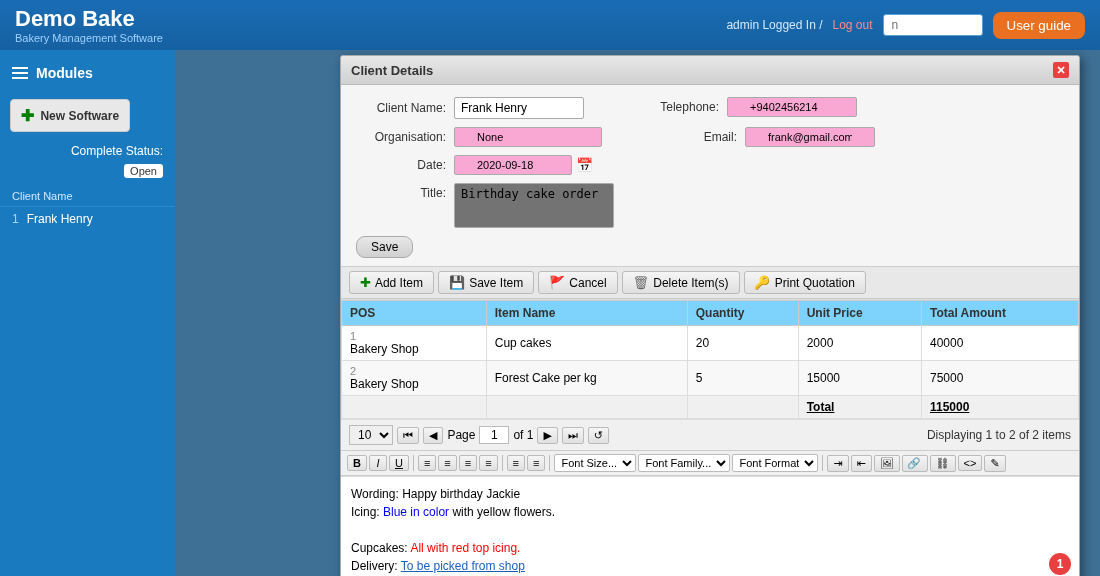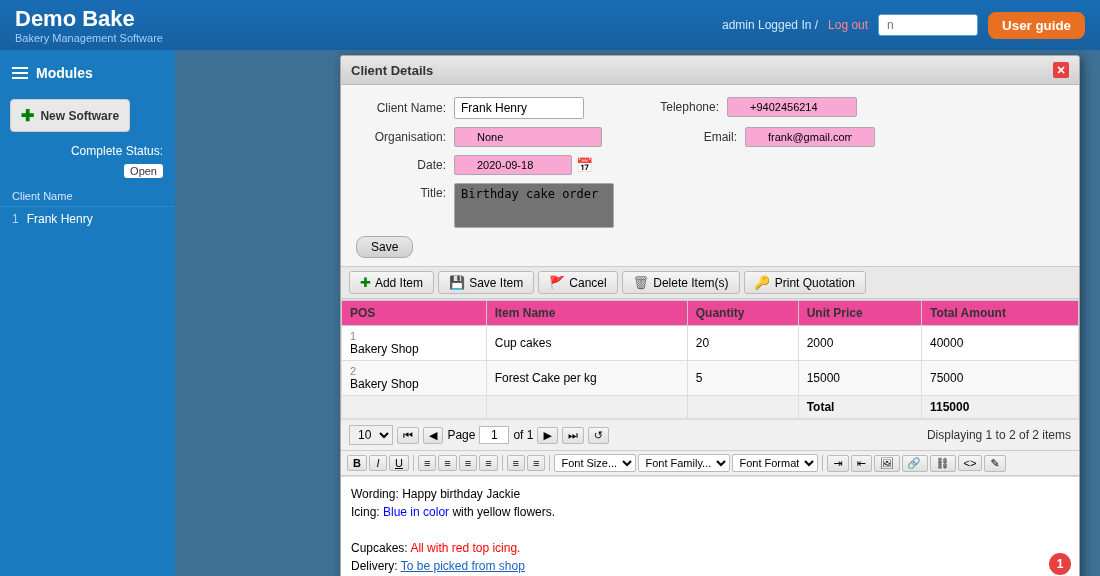--- a/index.html
+++ b/index.html
@@ -3,21 +3,21 @@
   <meta charset="utf-8">
   <style>
     * { box-sizing: border-box; margin: 0; padding: 0; }
     body { font-family: Arial, sans-serif; font-size: 13px; background: #1a7abf; overflow: hidden; width: 1100px; height: 576px; }
 
     
     .header { background: linear-gradient(180deg, #1a6db5 0%, #1560a0 100%); height: 50px; display: flex; align-items: center; padding: 0 15px; }
     .header-title { color: white; font-size: 22px; font-weight: bold; }
     .header-sub { color: #a0d0ff; font-size: 11px; }
     .header-right { margin-left: auto; display: flex; align-items: center; gap: 10px; }
-    .user-guide-btn { background: #e87020; color: white; border: none; padding: 6px 14px; border-radius: 8px; font-weight: bold; cursor: pointer; }
+    .user-guide-btn { background: #e87020; color: white; border: none; padding: 6px 14px; border-radius: 8px; font-weight: normal; cursor: pointer; }
 
     
     .layout { display: flex; height: calc(576px - 50px); }
     .sidebar { background: #1a7abf; width: 175px; padding: 10px 0; flex-shrink: 0; }
     .sidebar-header { display: flex; align-items: center; color: white; font-size: 14px; font-weight: bold; padding: 5px 12px 10px; gap: 8px; cursor: pointer; }
     .hamburger { display: flex; flex-direction: column; gap: 3px; }
     .hamburger span { display: block; width: 16px; height: 2px; background: white; }
     .new-quotation-btn { display: flex; align-items: center; gap: 6px; background: #e8e8e8; border: 1px solid #ccc; border-radius: 4px; margin: 8px 10px; padding: 6px 10px; cursor: pointer; font-size: 12px; font-weight: bold; color: #333; }
     .new-quotation-btn .plus-icon { color: green; font-size: 16px; }
     .status-row { display: flex; align-items: flex-end; gap: 6px; padding: 4px 12px; font-size: 12px; color: white; flex-direction: column; }
@@ -57,24 +57,24 @@
     .toolbar-btn .icon { font-size: 13px; }
     .toolbar-btn.green-icon .icon { color: green; }
     .toolbar-btn.blue-icon .icon { color: #1a60a0; }
     .toolbar-btn.red-icon .icon { color: #cc2020; }
     .toolbar-btn.gray-icon .icon { color: #666; }
     .toolbar-btn.orange-icon .icon { color: orange; }
 
     
     .table-wrap { background: white; margin: 0; border-top: 1px solid #ddd; }
     table { width: 100%; border-collapse: collapse; font-size: 12px; }
-    thead th { background: #ec4899; border: 1px solid #ccc; padding: 5px 8px; text-align: left; font-weight: bold; color: #333; }
+    thead th { background: #7dd3fc; border: 1px solid #ccc; padding: 5px 8px; text-align: left; font-weight: bold; color: #333; }
     tbody td { border: 1px solid #ddd; padding: 4px 8px; }
     tbody tr:nth-child(even) { background: #f8f8f8; }
-    .total-row td { border: 1px solid #ddd; padding: 4px 8px; font-weight: bold; background: #f0f0f0; }
+    .total-row td { border: 1px solid #ddd; padding: 4px 8px; font-weight: bold; background: #f0f0f0; text-decoration: underline; }
 
     
     .pagination { display: flex; align-items: center; gap: 4px; padding: 5px 8px; background: #f0f0f0; border-top: 1px solid #ddd; font-size: 12px; }
     .pagination select { border: 1px solid #bbb; padding: 1px 4px; font-size: 12px; }
     .page-btn { background: linear-gradient(180deg, #f5f5f5, #e0e0e0); border: 1px solid #bbb; border-radius: 2px; padding: 1px 5px; cursor: pointer; font-size: 11px; }
     .page-input { border: 1px solid #bbb; width: 30px; padding: 1px 4px; text-align: center; font-size: 12px; }
     .displaying-text { margin-left: auto; color: #333; }
 
     
     .rt-toolbar { background: #f0f0f0; border-top: 1px solid #ccc; border-bottom: 1px solid #ccc; padding: 3px 6px; display: flex; align-items: center; gap: 2px; flex-wrap: wrap; }

